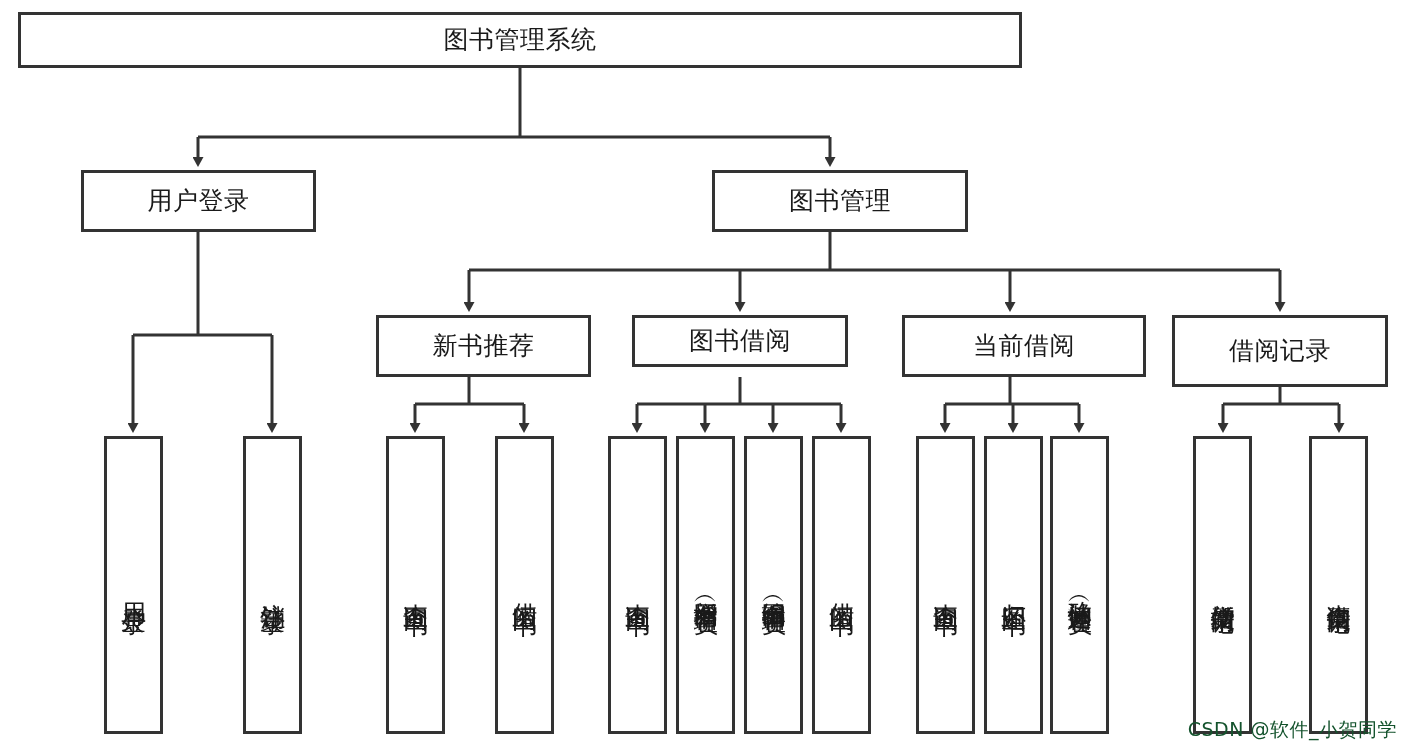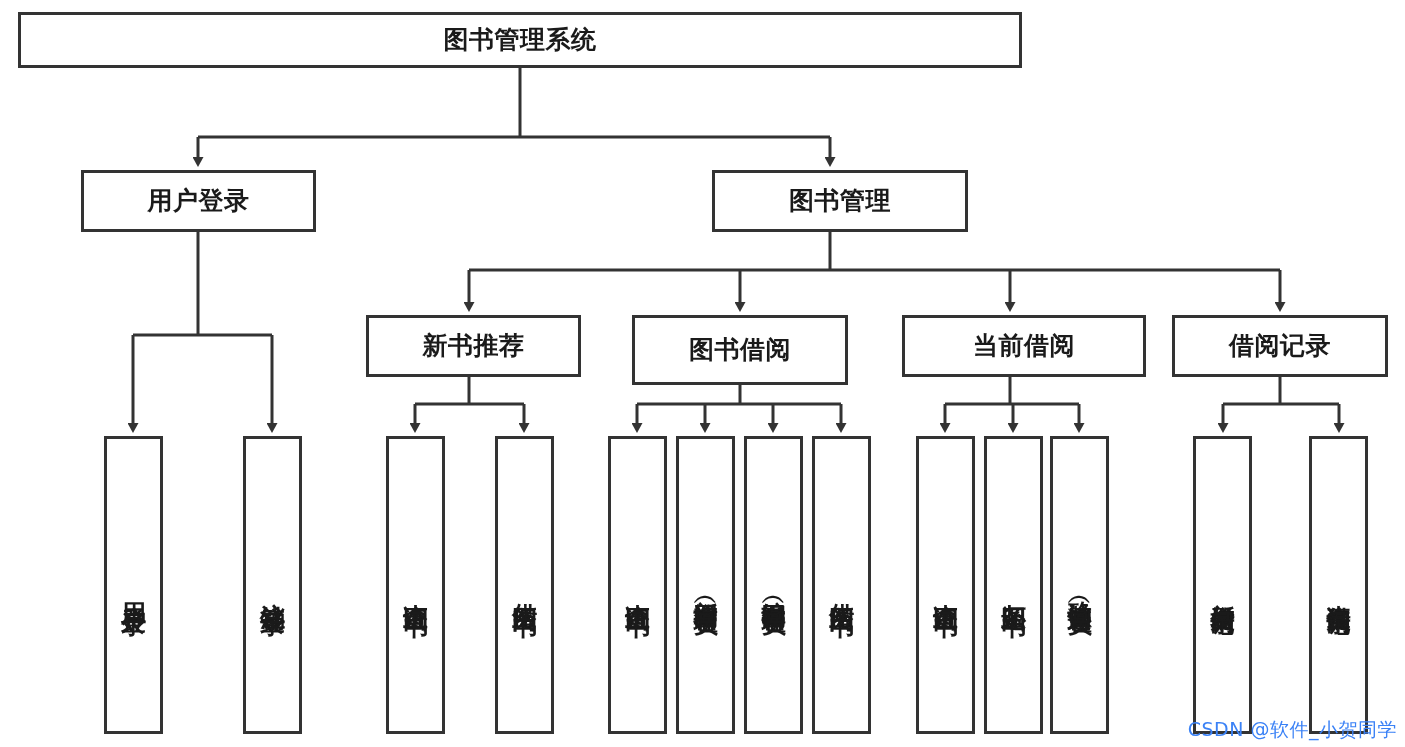--- a/index.html
+++ b/index.html
@@ -27,21 +27,20 @@
   }
   .node {
     position: absolute;
     box-sizing: border-box;
     background: #ffffff;
     border: 3px solid #333333;
     display: flex;
     align-items: center;
     justify-content: center;
     color: #1a1a1a;
-    font-weight: bold;
   }
   .node .lbl {
     display: block;
     text-align: center;
     line-height: 1.18;
     white-space: pre-line;
   }
   .node.horiz .lbl {
     font-size: 25px;
     letter-spacing: 0.5px;
@@ -64,21 +63,21 @@
   }
   .node.vert.tall .lbl {
     font-size: 24px;
     letter-spacing: 1.5px;
   }
   #watermark {
     position: absolute;
     right: 8px;
     bottom: 4px;
     font-size: 19px;
-    color: #3b82f6;
+    color: #14532d;
     letter-spacing: 0.5px;
     white-space: nowrap;
   }
 </style>
 </head>
 <body>
 
 <div id="canvas">
 
   <svg class="wires" viewBox="0 0 1405 747" xmlns="http://www.w3.org/2000/svg">
@@ -136,30 +135,30 @@
     <span class="lbl">图书管理系统</span>
   </div>
 
   <div class="node horiz" style="left:81px; top:170px; width:235px; height:62px;">
     <span class="lbl">用户登录</span>
   </div>
   <div class="node horiz" style="left:712px; top:170px; width:256px; height:62px;">
     <span class="lbl">图书管理</span>
   </div>
 
-  <div class="node horiz" style="left:366px; top:315px; width:215px; height:62px;">
+  <div class="node horiz" style="left:376px; top:315px; width:215px; height:62px;">
     <span class="lbl">新书推荐</span>
   </div>
-  <div class="node horiz" style="left:632px; top:315px; width:216px; height:70px;">
+  <div class="node horiz" style="left:632px; top:315px; width:216px; height:52px;">
     <span class="lbl">图书借阅</span>
   </div>
   <div class="node horiz" style="left:902px; top:315px; width:244px; height:62px;">
     <span class="lbl">当前借阅</span>
   </div>
-  <div class="node horiz" style="left:1172px; top:315px; width:216px; height:62px;">
+  <div class="node horiz" style="left:1172px; top:315px; width:216px; height:72px;">
     <span class="lbl">借阅记录</span>
   </div>
 
   <div class="node vert" style="left:104px; top:436px; width:59px; height:298px;">
     <span class="lbl">用户登录</span>
   </div>
   <div class="node vert" style="left:243px; top:436px; width:59px; height:298px;">
     <span class="lbl">注销登录</span>
   </div>
 

